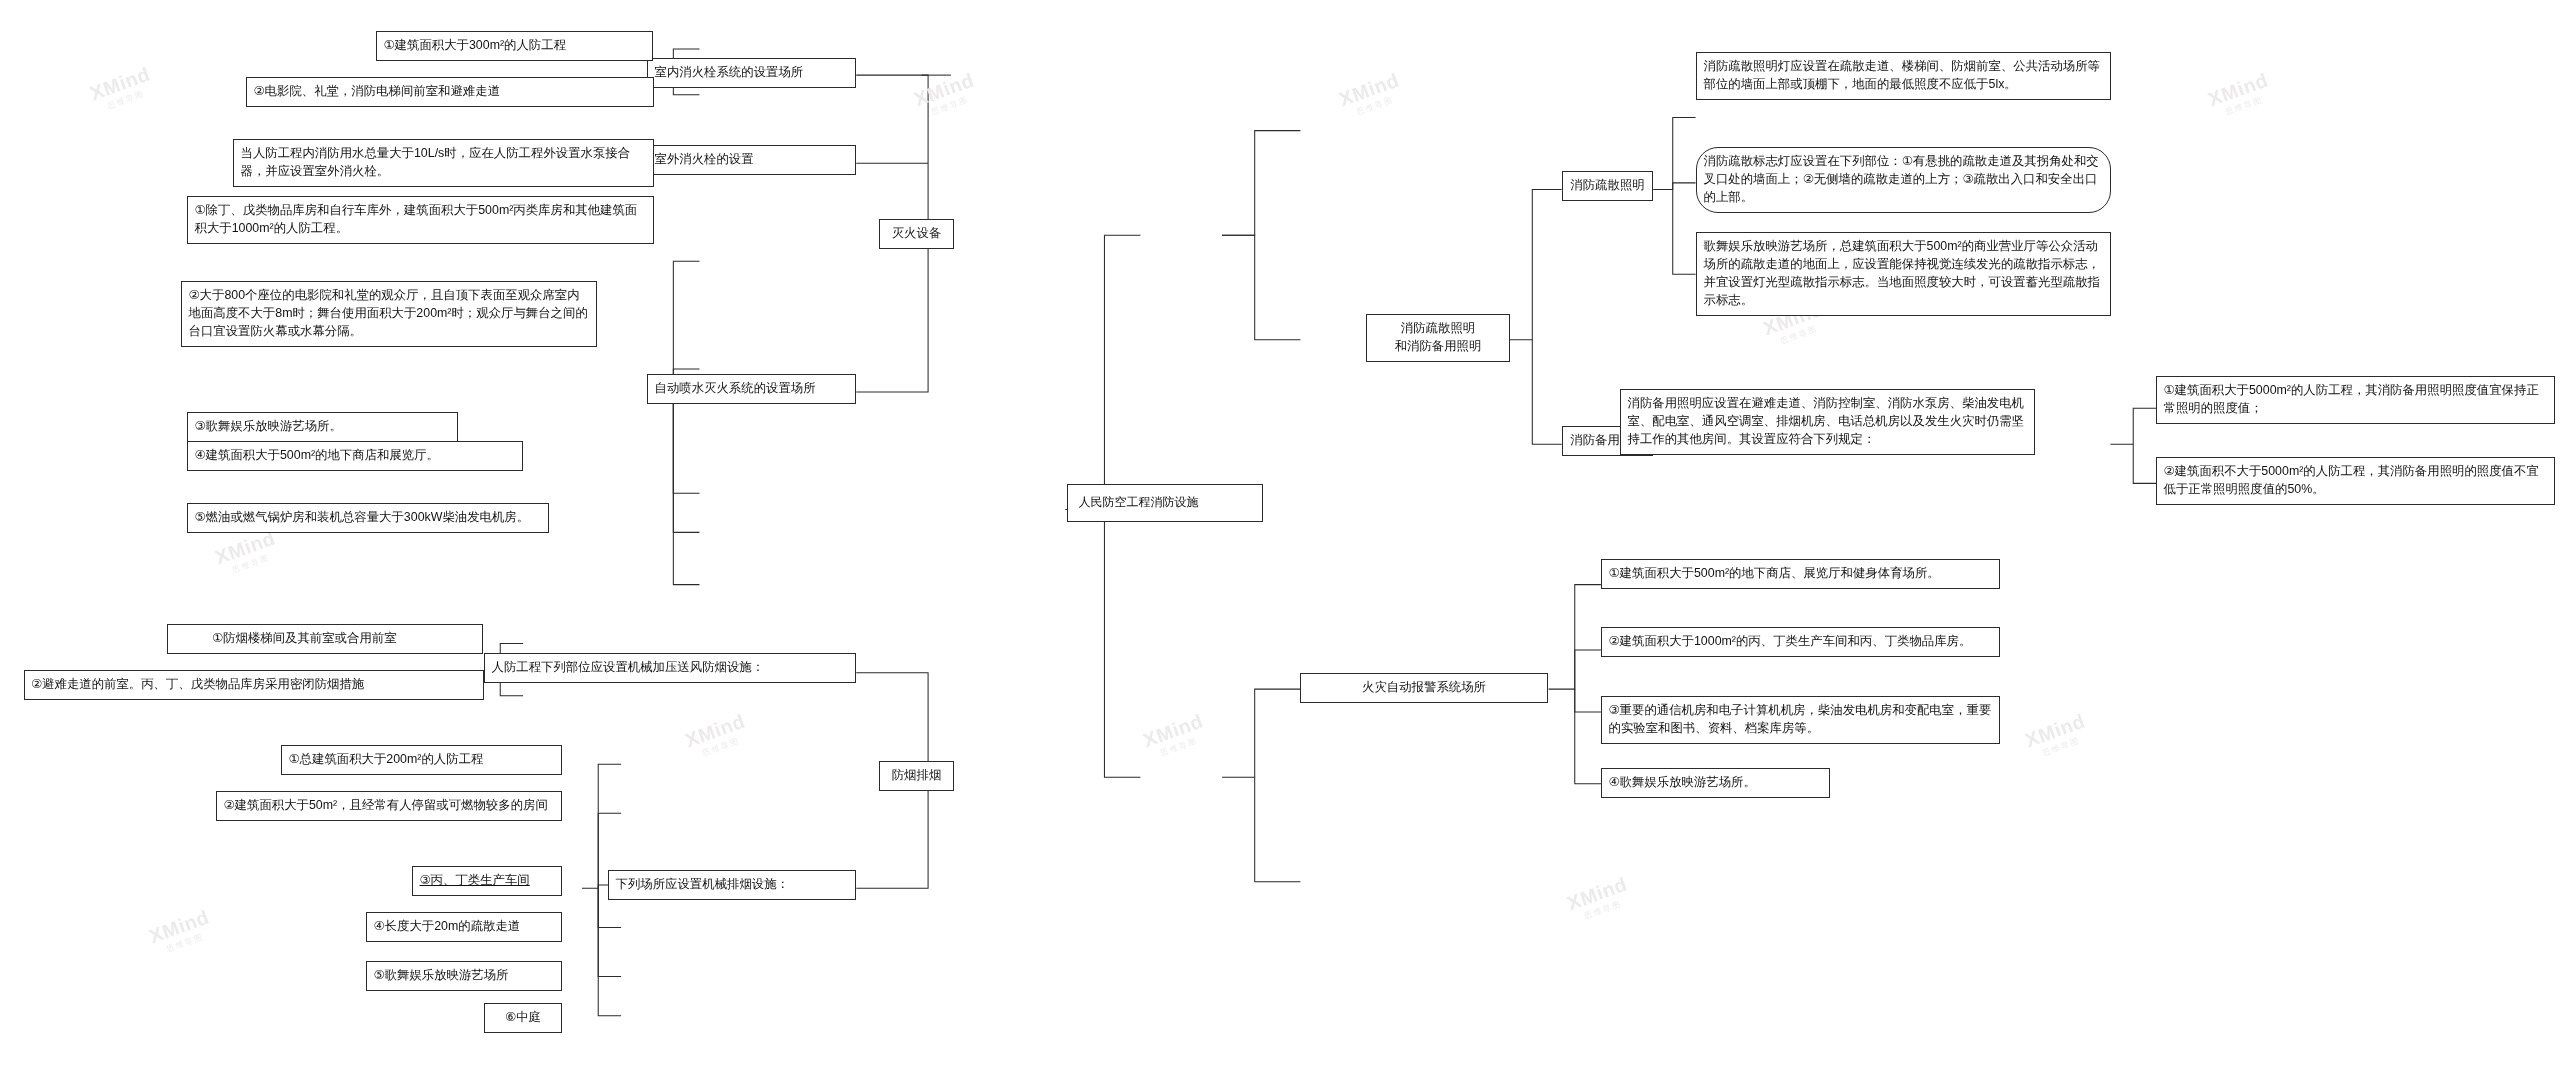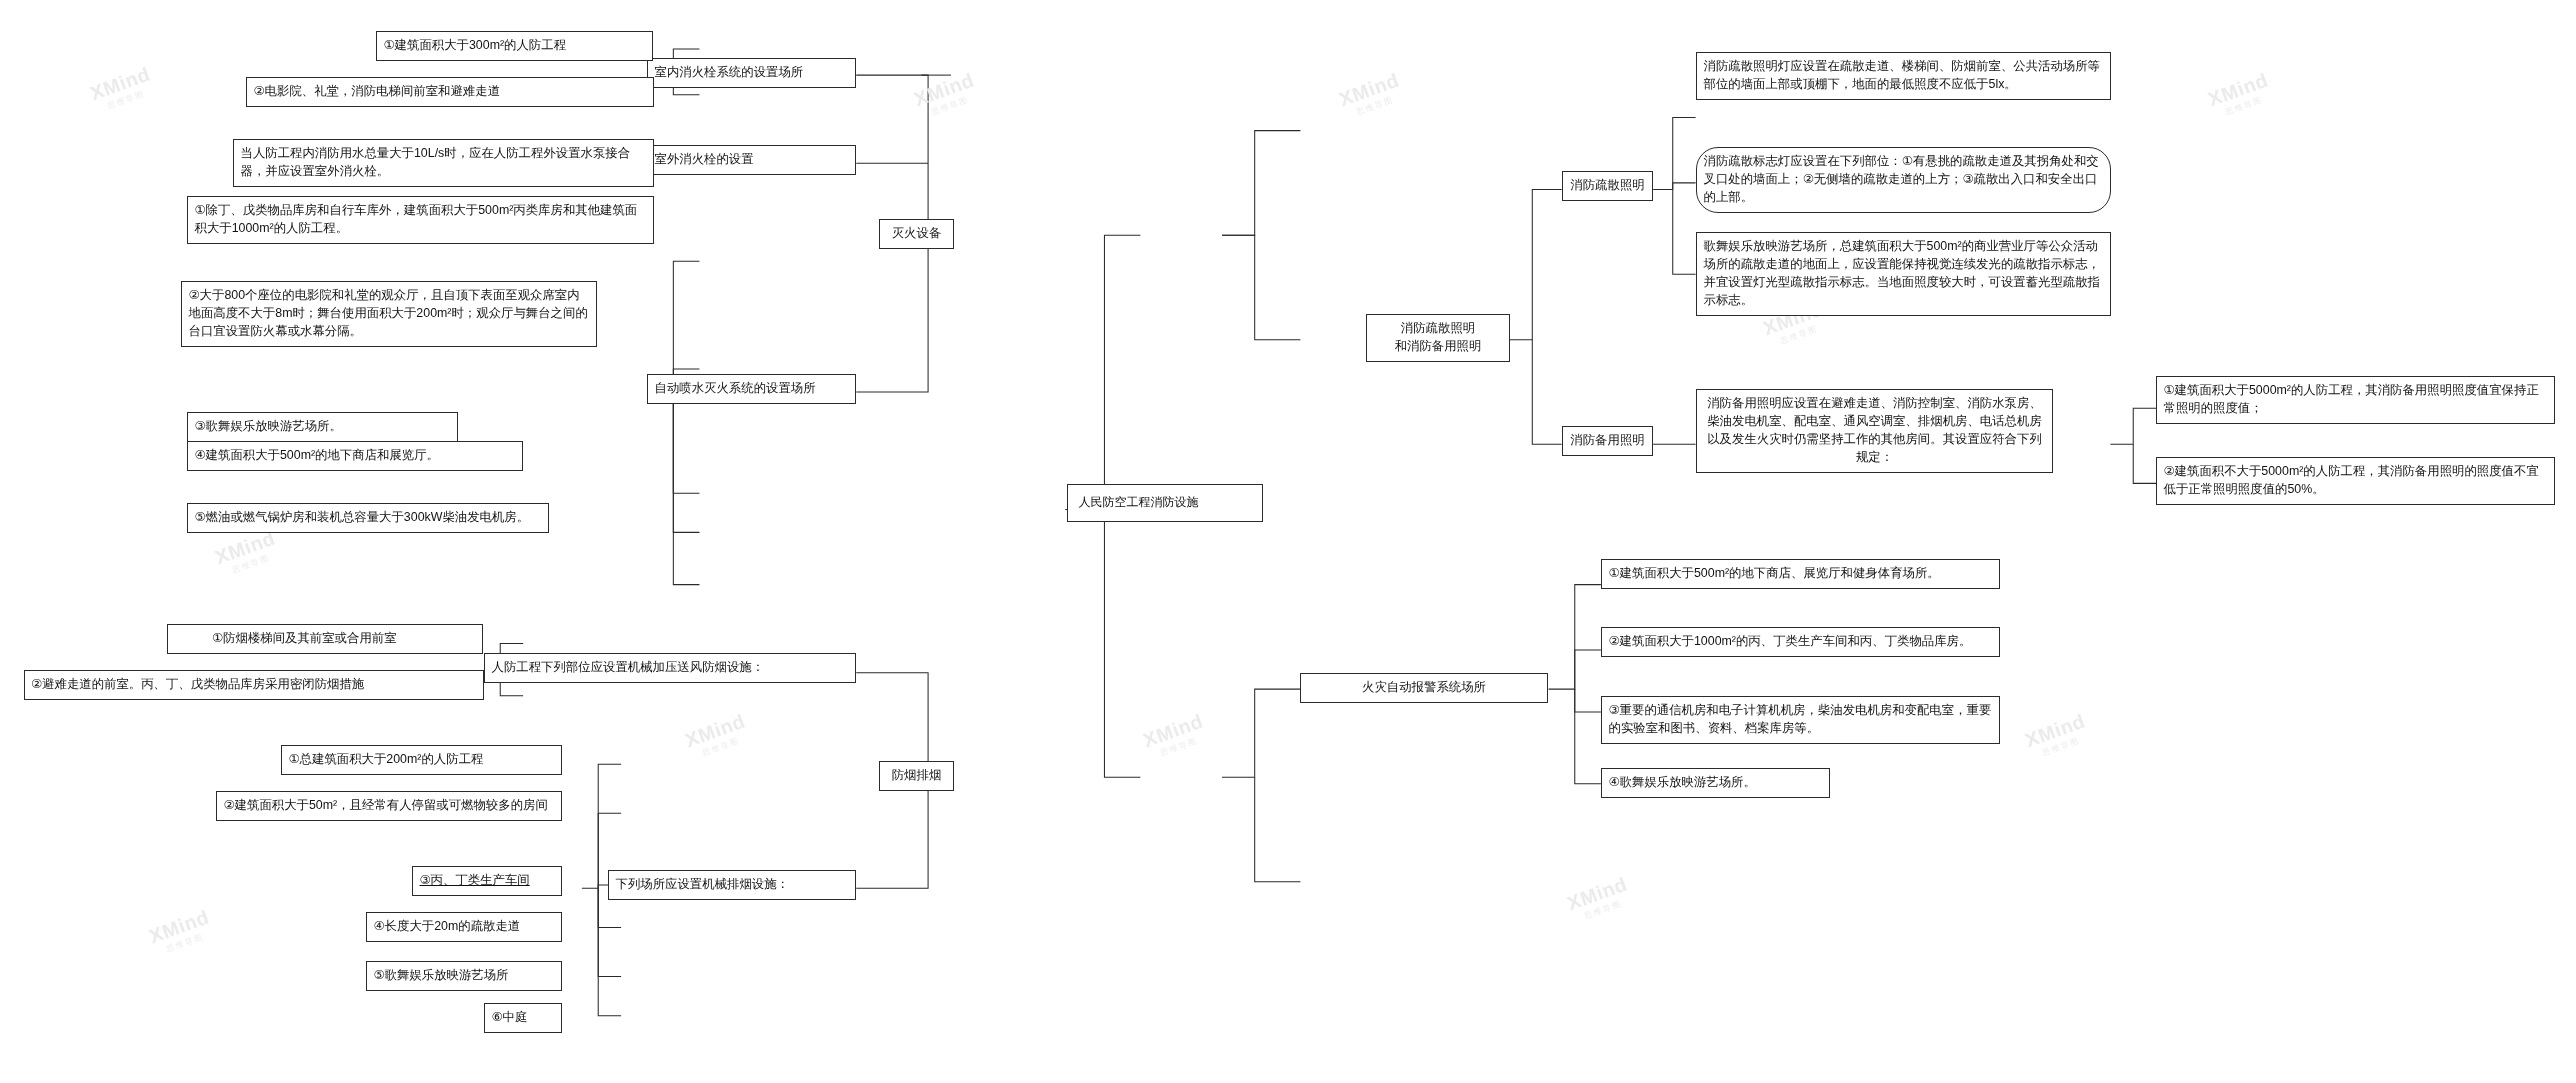--- a/index.html
+++ b/index.html
@@ -118,27 +118,27 @@
   <div class="node" style="left:187px;top:503px;width:362px;">⑤燃油或燃气锅炉房和装机总容量大于300kW柴油发电机房。</div>
 
   <div class="node" style="left:167px;top:624px;width:316px;padding-left:44px;">①防烟楼梯间及其前室或合用前室</div>
   <div class="node" style="left:23.5px;top:670px;width:460px;">②避难走道的前室。丙、丁、戊类物品库房采用密闭防烟措施</div>
 
   <div class="node" style="left:281px;top:745px;width:281px;">①总建筑面积大于200m²的人防工程</div>
   <div class="node" style="left:216px;top:791px;width:346px;">②建筑面积大于50m²，且经常有人停留或可燃物较多的房间</div>
   <div class="node" style="left:412px;top:866px;width:150px;text-decoration:underline;">③丙、丁类生产车间</div>
   <div class="node" style="left:366px;top:912px;width:196px;">④长度大于20m的疏散走道</div>
   <div class="node" style="left:366px;top:961px;width:196px;">⑤歌舞娱乐放映游艺场所</div>
-  <div class="node" style="left:484px;top:1003px;width:78px;">⑥中庭</div>
+  <div class="node" style="left:484px;top:1003px;width:78px;text-align:center;">⑥中庭</div>
 
   <div class="node" style="left:1696px;top:52px;width:415px;">消防疏散照明灯应设置在疏散走道、楼梯间、防烟前室、公共活动场所等部位的墙面上部或顶棚下，地面的最低照度不应低于5lx。</div>
   <div class="node" style="left:1696px;top:147px;width:415px;border-radius:22px;">消防疏散标志灯应设置在下列部位：①有悬挑的疏散走道及其拐角处和交叉口处的墙面上；②无侧墙的疏散走道的上方；③疏散出入口和安全出口的上部。</div>
   <div class="node" style="left:1696px;top:232px;width:415px;">歌舞娱乐放映游艺场所，总建筑面积大于500m²的商业营业厅等公众活动场所的疏散走道的地面上，应设置能保持视觉连续发光的疏散指示标志，并宜设置灯光型疏散指示标志。当地面照度较大时，可设置蓄光型疏散指示标志。</div>
 
-  <div class="node" style="left:1696px;top:389px;width:357px;text-align:center;">消防备用照明应设置在避难走道、消防控制室、消防水泵房、柴油发电机室、配电室、通风空调室、排烟机房、电话总机房以及发生火灾时仍需坚持工作的其他房间。其设置应符合下列规定：</div>
+  <div class="node" style="left:1620px;top:389px;width:415px;">消防备用照明应设置在避难走道、消防控制室、消防水泵房、柴油发电机室、配电室、通风空调室、排烟机房、电话总机房以及发生火灾时仍需坚持工作的其他房间。其设置应符合下列规定：</div>
   <div class="node" style="left:2156px;top:376px;width:399px;">①建筑面积大于5000m²的人防工程，其消防备用照明照度值宜保持正常照明的照度值；</div>
   <div class="node" style="left:2156px;top:457px;width:399px;">②建筑面积不大于5000m²的人防工程，其消防备用照明的照度值不宜低于正常照明照度值的50%。</div>
 
   <div class="node" style="left:1601px;top:559px;width:399px;">①建筑面积大于500m²的地下商店、展览厅和健身体育场所。</div>
   <div class="node" style="left:1601px;top:627px;width:399px;">②建筑面积大于1000m²的丙、丁类生产车间和丙、丁类物品库房。</div>
   <div class="node" style="left:1601px;top:696px;width:399px;">③重要的通信机房和电子计算机机房，柴油发电机房和变配电室，重要的实验室和图书、资料、档案库房等。</div>
   <div class="node" style="left:1601px;top:768px;width:229px;">④歌舞娱乐放映游艺场所。</div>
 
 </div>
 

